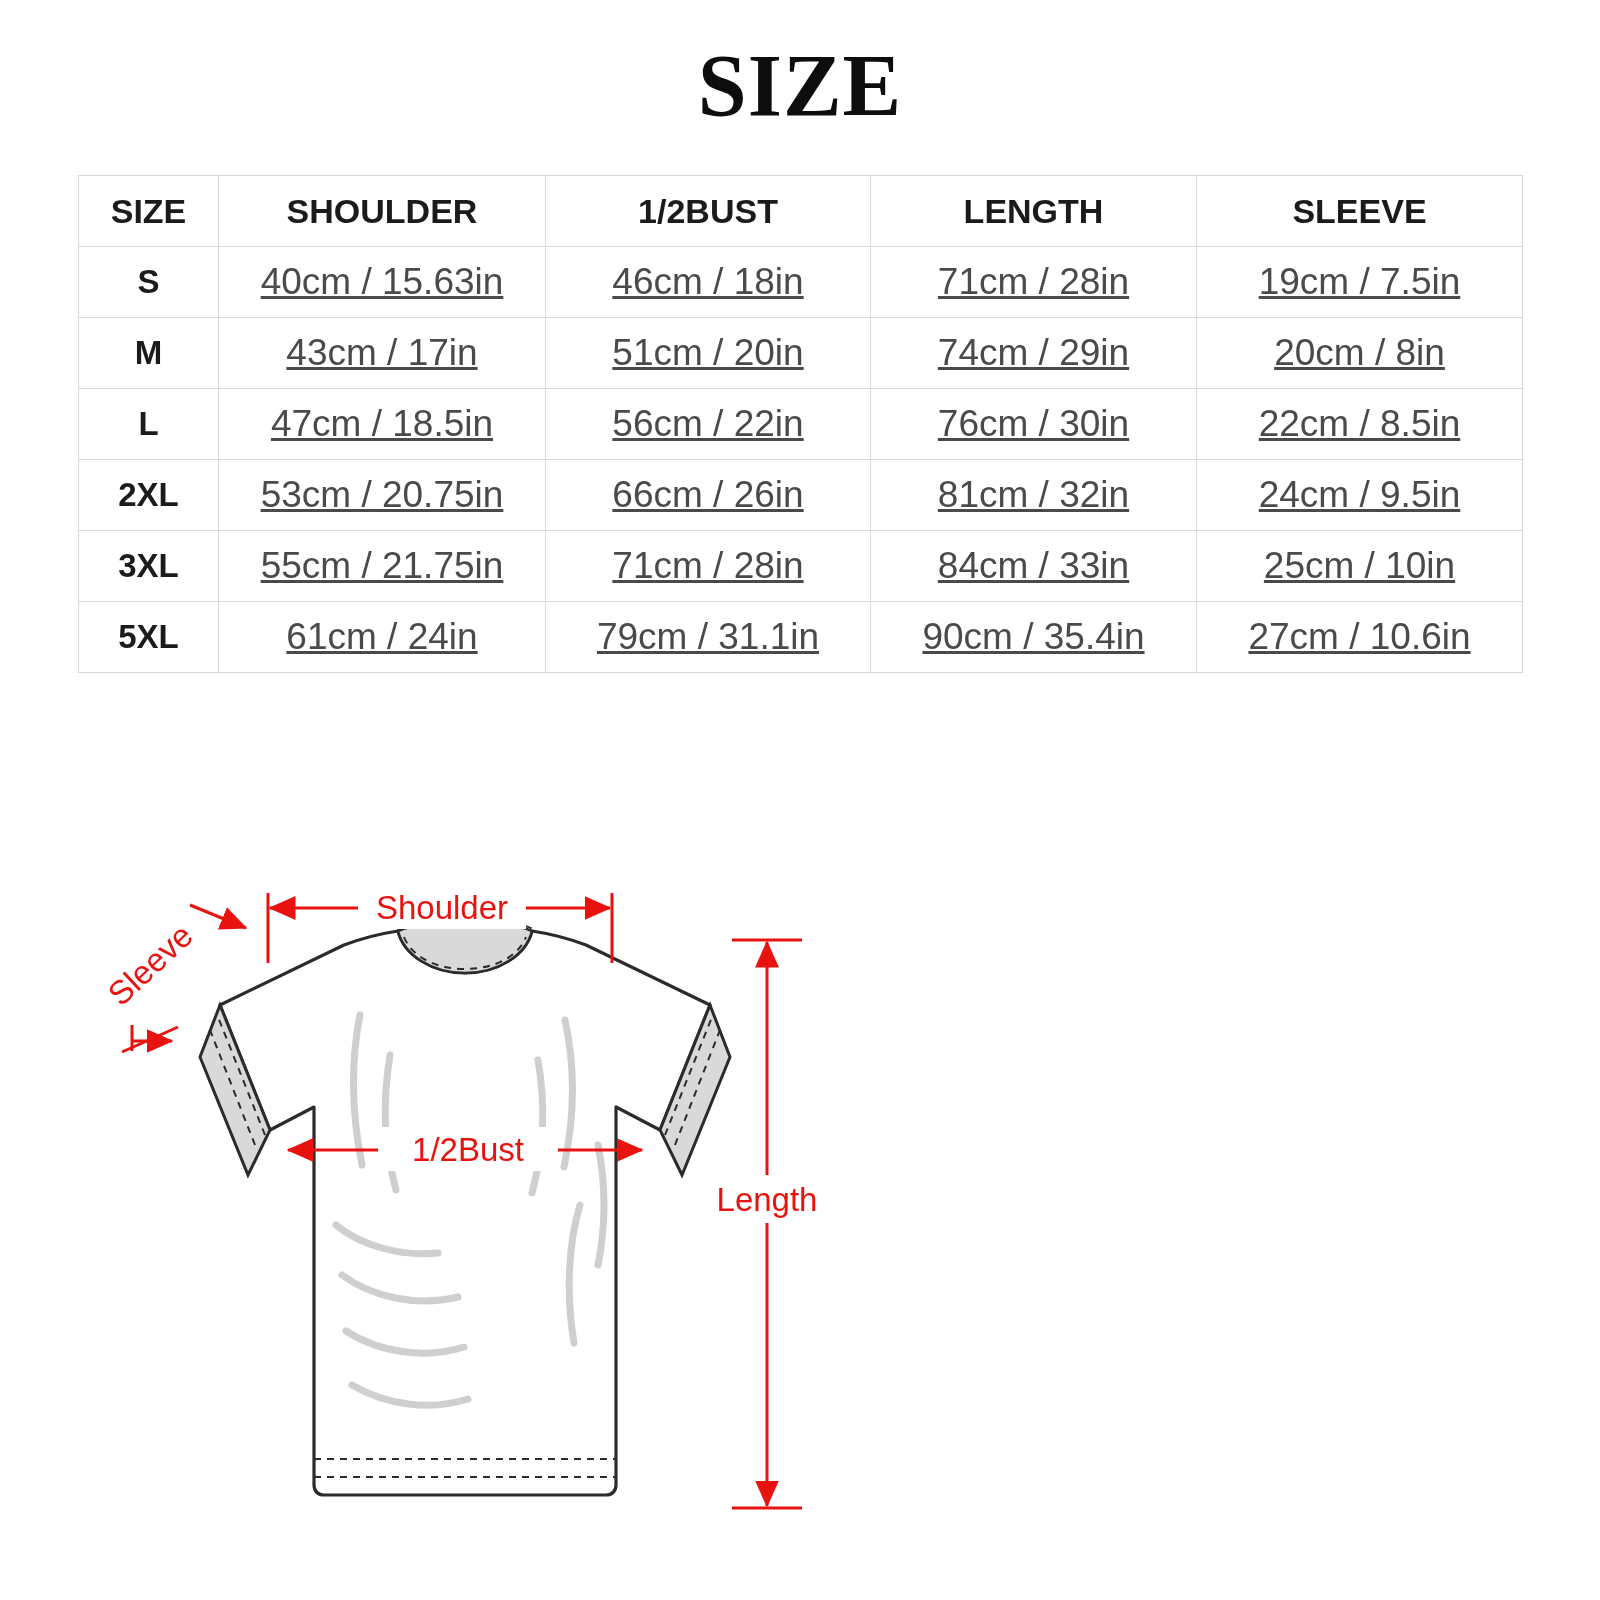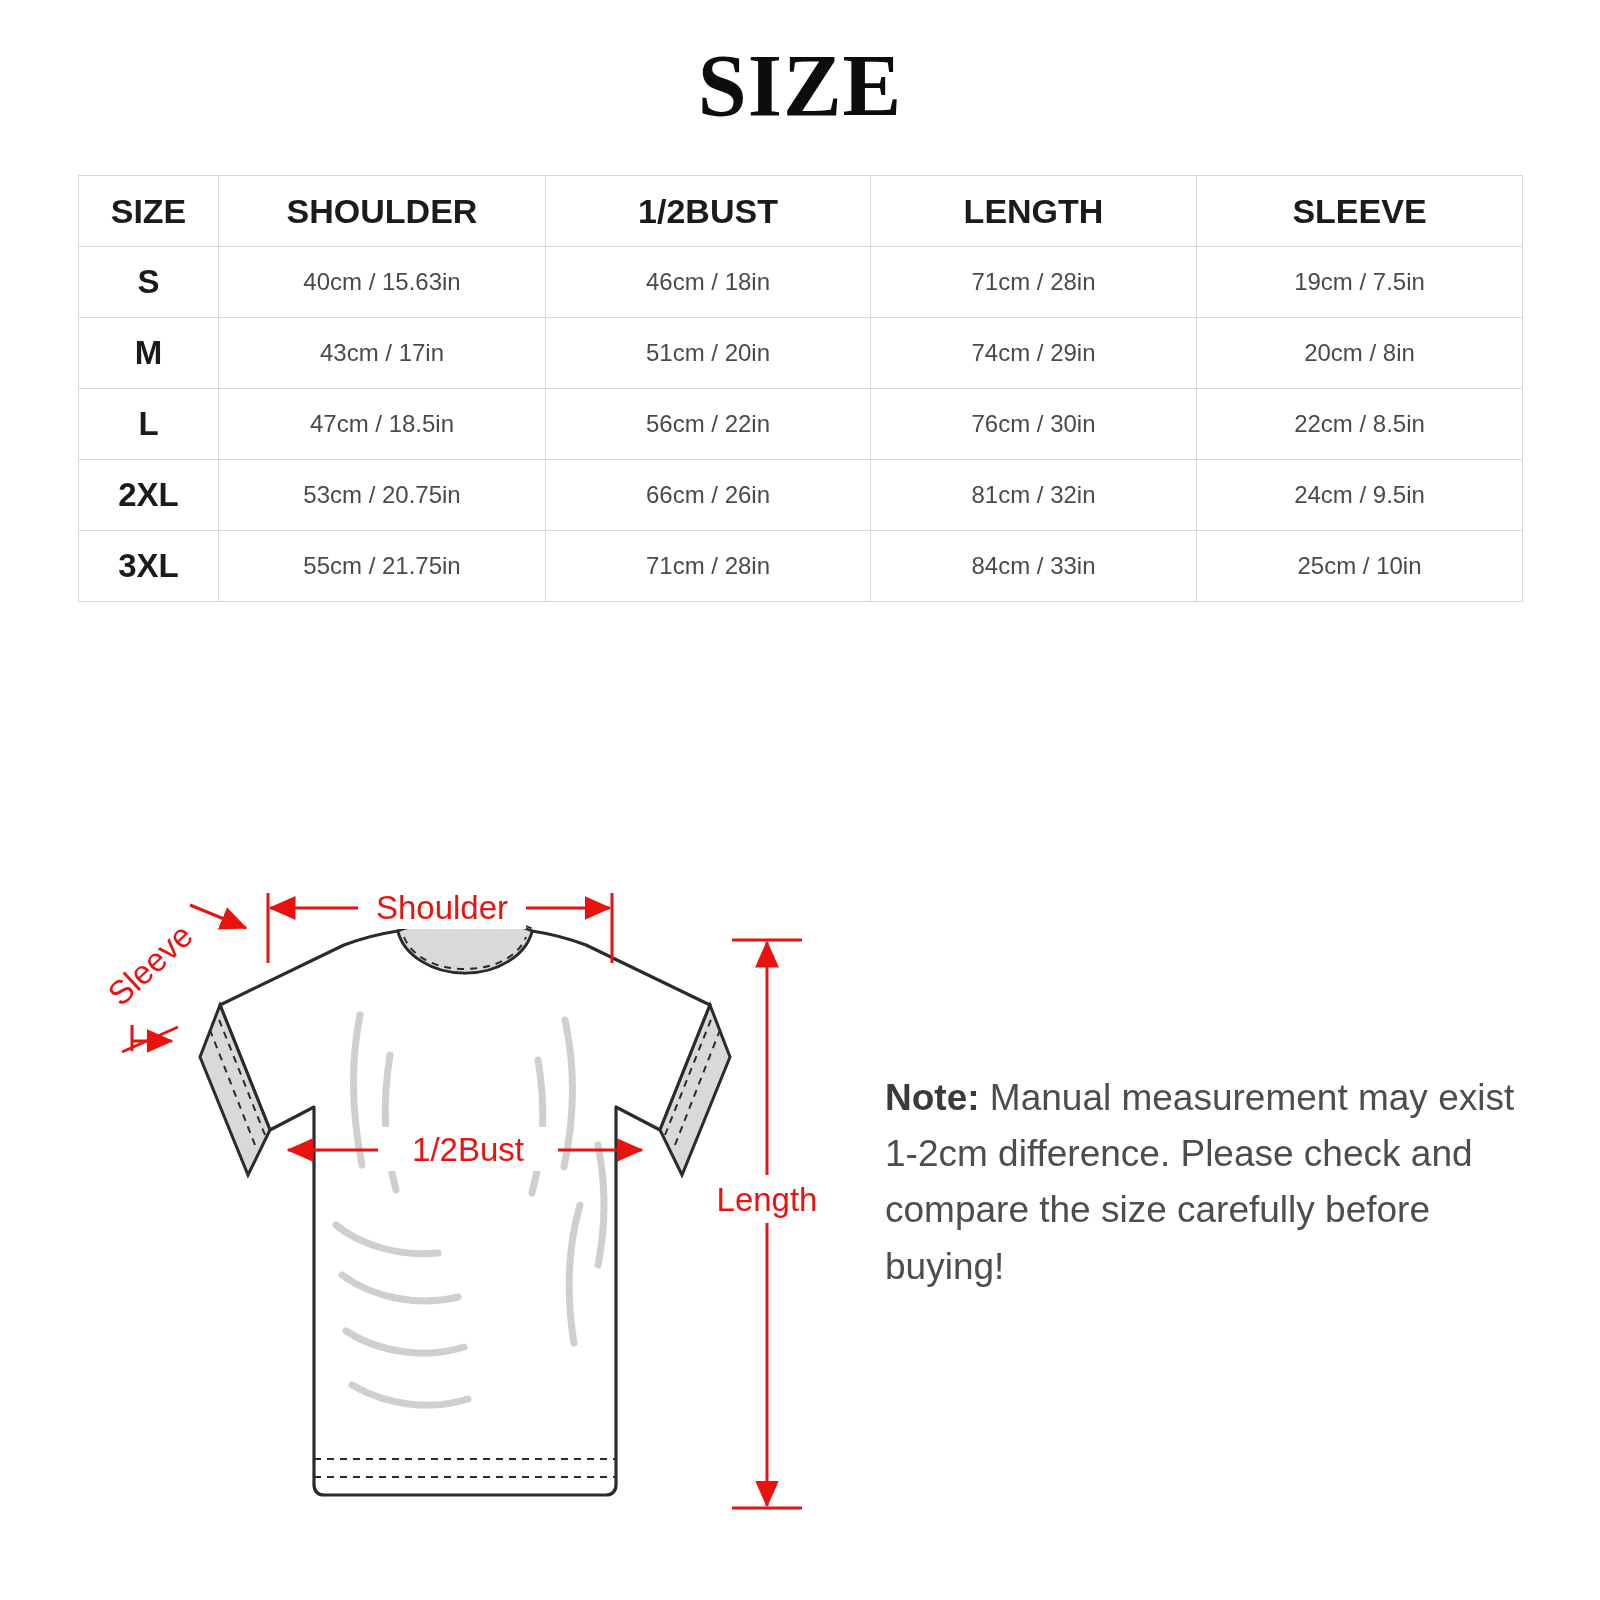--- a/index.html
+++ b/index.html
@@ -52,23 +52,24 @@
     font-size: 34px;
     font-weight: 700;
     color: #1b1b1b;
   }
   .size-table td.sz {
     font-size: 33px;
     font-weight: 700;
     color: #1b1b1b;
   }
   .size-table td.val {
-    font-size: 24px;
+    font-size: 37px;
     font-weight: 400;
     color: #4a4a4a;
+    text-decoration: underline;
   }
   col.c0 { width: 140px; }
   col.c1 { width: 327px; }
   col.c2 { width: 325px; }
   col.c3 { width: 326px; }
   col.c4 { width: 326px; }
 
   
   .illustration {
     position: absolute;
@@ -146,20 +147,27 @@
         <td class="val">66cm / 26in</td>
         <td class="val">81cm / 32in</td>
         <td class="val">24cm / 9.5in</td>
       </tr>
       <tr>
         <td class="sz">3XL</td>
         <td class="val">55cm / 21.75in</td>
         <td class="val">71cm / 28in</td>
         <td class="val">84cm / 33in</td>
         <td class="val">25cm / 10in</td>
+      </tr>
+      <tr>
+        <td class="sz">5XL</td>
+        <td class="val">61cm / 24in</td>
+        <td class="val">79cm / 31.1in</td>
+        <td class="val">90cm / 35.4in</td>
+        <td class="val">27cm / 10.6in</td>
       </tr>
     </tbody>
   </table>
 
   <div class="illustration">
     <svg width="800" height="730" viewBox="0 0 800 730" xmlns="http://www.w3.org/2000/svg">
       <defs>
         <marker id="arrEnd" markerWidth="10" markerHeight="10" refX="8.5" refY="4" orient="auto">
           <path d="M0,0 L9,4 L0,8 z" fill="#e8130f"></path>
         </marker>
@@ -241,17 +249,14 @@
       <g>
         <line x1="672" y1="95" x2="742" y2="95" stroke="#e8130f" stroke-width="3"></line>
         <line x1="672" y1="663" x2="742" y2="663" stroke="#e8130f" stroke-width="3"></line>
         <line x1="707" y1="97" x2="707" y2="661" stroke="#e8130f" stroke-width="3" marker-start="url(#arrStart)" marker-end="url(#arrEnd)"></line>
         <rect x="648" y="330" width="120" height="48" fill="#ffffff"></rect>
         <text x="707" y="366" text-anchor="middle" font-family="Liberation Sans, sans-serif" font-size="33" fill="#e8130f">Length</text>
       </g>
     </svg>
   </div>
 
-  <div class="note">
-    <b>Note:</b><span> Manual measurement may exist 1-2cm difference. Please check and compare the size carefully before buying!</span>
-  </div>
 
 </div>
 
 </body></html>

